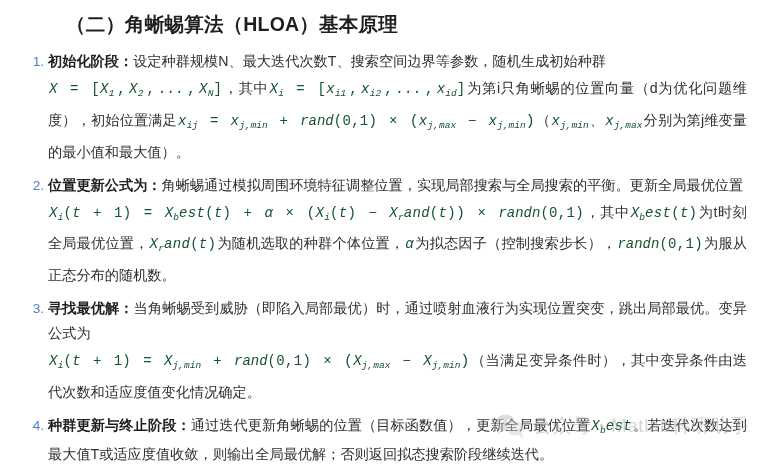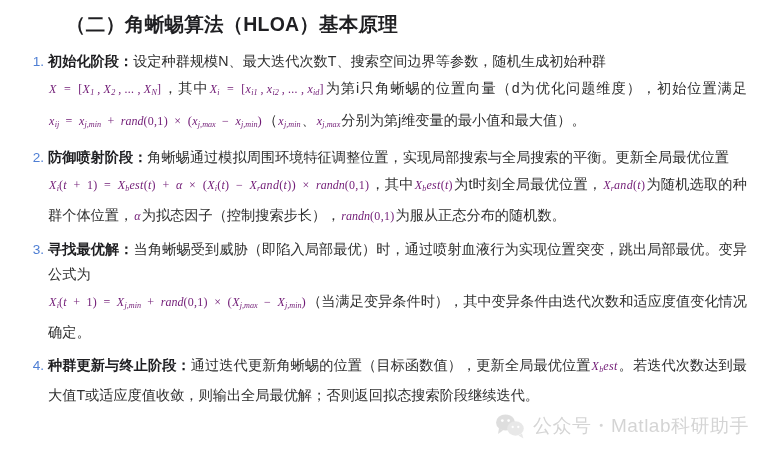--- a/index.html
+++ b/index.html
@@ -74,24 +74,24 @@
     width: 20px;
     text-align: right;
   }
   .step-title {
     font-weight: bold;
     color: #1f1f22;
   }
 
   
   .m {
-    font-family: Liberation Serif, serif;
+    font-family: Liberation Mono, monospace;
     font-style: italic;
-    font-size: 12px;
-    color: #701a75;
+    font-size: 14px;
+    color: #14532d;
     letter-spacing: 0.3px;
     white-space: nowrap;
     padding: 0 1px;
   }
   .m .op,
   .m .num,
   .m .paren,
   .m .fn {
     font-style: normal;
   }
@@ -143,21 +143,21 @@
   <ol class="steps">
 
     <li>
       <span class="step-title">初始化阶段：</span><span>设定种群规模N、最大迭代次数T、搜索空间边界等参数，随机生成初始种群</span>
       <span class="formula-line">
         <span class="m">X <span class="op">=</span> <span class="paren">[</span>X<sub>1</sub><span class="op">,</span>X<sub>2</sub><span class="op">,</span>...<span class="op">,</span>X<sub>N</sub><span class="paren">]</span></span><span>，其中</span><span class="m">X<sub>i</sub> <span class="op">=</span> <span class="paren">[</span>x<sub>i1</sub><span class="op">,</span>x<sub>i2</sub><span class="op">,</span>...<span class="op">,</span>x<sub>id</sub><span class="paren">]</span></span><span>为第i只角蜥蜴的位置向量（d为优化问题维度），初始位置满足</span><span class="m">x<sub>ij</sub> <span class="op">=</span> x<sub>j,min</sub> <span class="op">+</span> <span class="fn">rand</span><span class="paren">(</span><span class="num">0,1</span><span class="paren">)</span> <span class="op">×</span> <span class="paren big">(</span>x<sub>j,max</sub> <span class="op">−</span> x<sub>j,min</sub><span class="paren big">)</span></span><span>（</span><span class="m">x<sub>j,min</sub></span><span>、</span><span class="m">x<sub>j,max</sub></span><span>分别为第j维变量的最小值和最大值）。</span>
       </span>
     </li>
 
     <li>
-      <span class="step-title">防御喷射阶段：</span><span>角蜥蜴通过模拟周围环境特征调整位置，实现局部搜索与全局搜索的平衡。更新全局最优位置</span>
+      <span class="step-title">位置更新公式为：</span><span>角蜥蜴通过模拟周围环境特征调整位置，实现局部搜索与全局搜索的平衡。更新全局最优位置</span>
       <span class="formula-line">
         <span class="m">X<sub>i</sub><span class="paren">(</span>t <span class="op">+</span> <span class="num">1</span><span class="paren">)</span> <span class="op">=</span> X<sub>b</sub>est<span class="paren">(</span>t<span class="paren">)</span> <span class="op">+</span> α <span class="op">×</span> <span class="paren big">(</span>X<sub>i</sub><span class="paren">(</span>t<span class="paren">)</span> <span class="op">−</span> X<sub>r</sub>and<span class="paren">(</span>t<span class="paren">)</span><span class="paren big">)</span> <span class="op">×</span> <span class="fn">randn</span><span class="paren">(</span><span class="num">0,1</span><span class="paren">)</span></span><span>，其中</span><span class="m">X<sub>b</sub>est<span class="paren">(</span>t<span class="paren">)</span></span><span>为t时刻全局最优位置，</span><span class="m">X<sub>r</sub>and<span class="paren">(</span>t<span class="paren">)</span></span><span>为随机选取的种群个体位置，</span><span class="m">α</span><span>为拟态因子（控制搜索步长），</span><span class="m"><span class="fn">randn</span><span class="paren">(</span><span class="num">0,1</span><span class="paren">)</span></span><span>为服从正态分布的随机数。</span>
       </span>
     </li>
 
     <li>
       <span class="step-title">寻找最优解：</span><span>当角蜥蜴受到威胁（即陷入局部最优）时，通过喷射血液行为实现位置突变，跳出局部最优。变异公式为</span>
       <span class="formula-line">
         <span class="m">X<sub>i</sub><span class="paren">(</span>t <span class="op">+</span> <span class="num">1</span><span class="paren">)</span> <span class="op">=</span> X<sub>j,min</sub> <span class="op">+</span> <span class="fn">rand</span><span class="paren">(</span><span class="num">0,1</span><span class="paren">)</span> <span class="op">×</span> <span class="paren big">(</span>X<sub>j,max</sub> <span class="op">−</span> X<sub>j,min</sub><span class="paren big">)</span></span><span>（当满足变异条件时），其中变异条件由迭代次数和适应度值变化情况确定。</span>
       </span>

